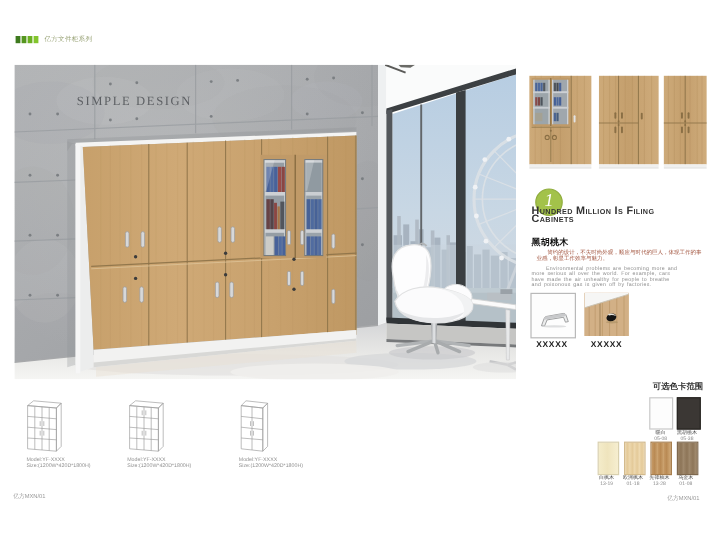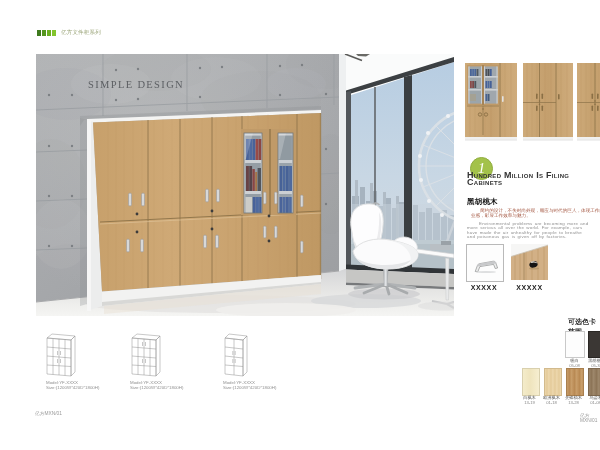--- a/index.html
+++ b/index.html
@@ -1,18 +1,18 @@
 <!DOCTYPE html>
 <html><head>
 <meta charset="utf-8">
 <style>
 html,body{margin:0;padding:0;}
 body{width:600px;height:450px;background:#ffffff;position:relative;overflow:hidden;
   font-family:"Liberation Sans",sans-serif;}
-.abs{position:absolute;margin-left:24px;}
+.abs{position:absolute;}
 </style>
 </head>
 <body>
 
 <div class="abs" style="left:12.5px;top:30px;width:21px;height:5.5px;">
   <div style="float:left;width:4.3px;height:5.5px;background:#3e7a1e;margin-right:0.8px;"></div>
   <div style="float:left;width:4.3px;height:5.5px;background:#55961f;margin-right:0.8px;"></div>
   <div style="float:left;width:4.3px;height:5.5px;background:#6cb022;margin-right:0.8px;"></div>
   <div style="float:left;width:4.3px;height:5.5px;background:#83c52d;"></div>
 </div>

